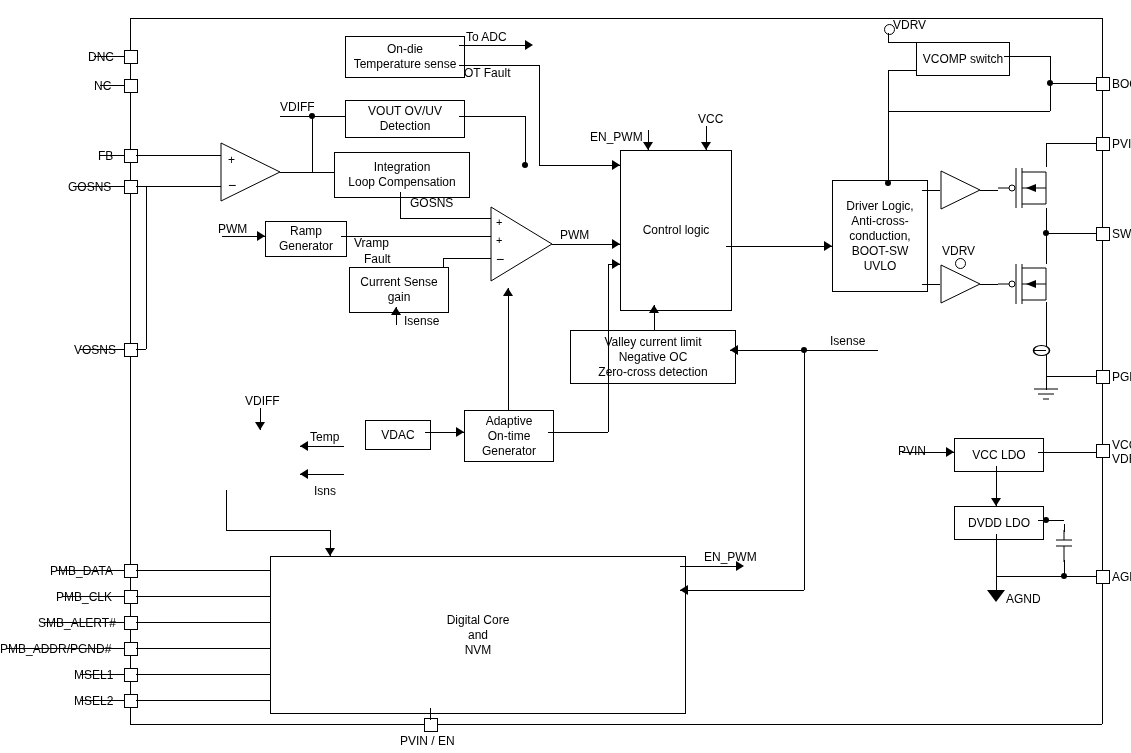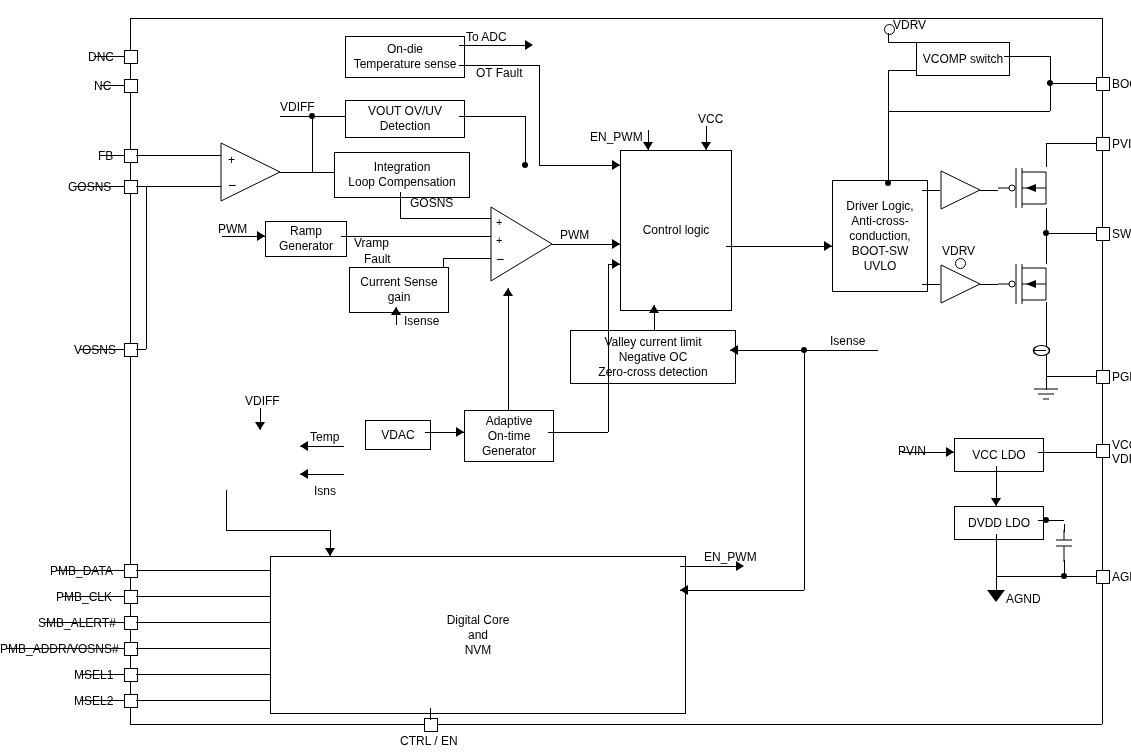--- a/index.html
+++ b/index.html
@@ -53,21 +53,21 @@
 
   <div class="pin" style="left:124px;top:590px"></div>
   <div class="label" style="left:56px;top:590px">PMB_CLK</div>
   <div class="hline" style="left:62px;top:596px;width:62px"></div>
 
   <div class="pin" style="left:124px;top:616px"></div>
   <div class="label" style="left:38px;top:616px">SMB_ALERT#</div>
   <div class="hline" style="left:44px;top:622px;width:80px"></div>
 
   <div class="pin" style="left:124px;top:642px"></div>
-  <div class="label" style="left:0px;top:642px">PMB_ADDR/VOSNS#</div>
+  <div class="label" style="left:0px;top:642px">PMB_ADDR/PGND#</div>
   <div class="hline" style="left:6px;top:648px;width:118px"></div>
 
   <div class="pin" style="left:124px;top:668px"></div>
   <div class="label" style="left:74px;top:668px">MSEL1</div>
   <div class="hline" style="left:80px;top:674px;width:44px"></div>
 
   <div class="pin" style="left:124px;top:694px"></div>
   <div class="label" style="left:74px;top:694px">MSEL2</div>
   <div class="hline" style="left:80px;top:700px;width:44px"></div>
 
@@ -83,21 +83,21 @@
   <div class="pin" style="left:1096px;top:370px"></div>
   <div class="label" style="left:1112px;top:370px">PGND</div>
 
   <div class="pin" style="left:1096px;top:444px"></div>
   <div class="label" style="left:1112px;top:438px">VCC/<br>VDRV</div>
 
   <div class="pin" style="left:1096px;top:570px"></div>
   <div class="label" style="left:1112px;top:570px">AGND</div>
 
   <div class="pin" style="left:424px;top:718px"></div>
-  <div class="label" style="left:400px;top:734px">CTRL / EN</div>
+  <div class="label" style="left:400px;top:734px">PVIN / EN</div>
 
   <div class="box" style="left:345px;top:36px;width:114px;height:36px">
       <span>On-die<br>Temperature sense</span>
     </div>
   <div class="box" style="left:345px;top:100px;width:114px;height:32px">
       <span>VOUT OV/UV<br>Detection</span>
     </div>
   <div class="box" style="left:334px;top:152px;width:130px;height:40px">
       <span>Integration<br>Loop Compensation</span>
     </div>
@@ -225,21 +225,21 @@
   <div class="hline" style="left:922px;top:284px;width:18px"></div>
   <div class="hline" style="left:980px;top:284px;width:18px"></div>
 
   <div class="hline" style="left:726px;top:246px;width:106px"></div>
   <div class="arrow-r" style="left:824px;top:241px"></div>
 
   <div class="hline" style="left:459px;top:45px;width:68px"></div>
   <div class="arrow-r" style="left:525px;top:40px"></div>
   <div class="label" style="left:466px;top:30px">To ADC</div>
   <div class="hline" style="left:459px;top:65px;width:80px"></div>
-  <div class="label" style="left:476px;top:66px">OT Fault</div>
+  <div class="label" style="left:464px;top:66px">OT Fault</div>
   <div class="vline" style="left:539px;top:65px;height:100px"></div>
   <div class="hline" style="left:539px;top:165px;width:81px"></div>
   <div class="arrow-r" style="left:612px;top:160px"></div>
 
   <div class="hline" style="left:459px;top:116px;width:66px"></div>
   <div class="vline" style="left:525px;top:116px;height:49px"></div>
   <div class="dot" style="left:522px;top:162px"></div>
 
   <div class="label" style="left:280px;top:100px">VDIFF</div>
   <div class="hline" style="left:280px;top:116px;width:65px"></div>

